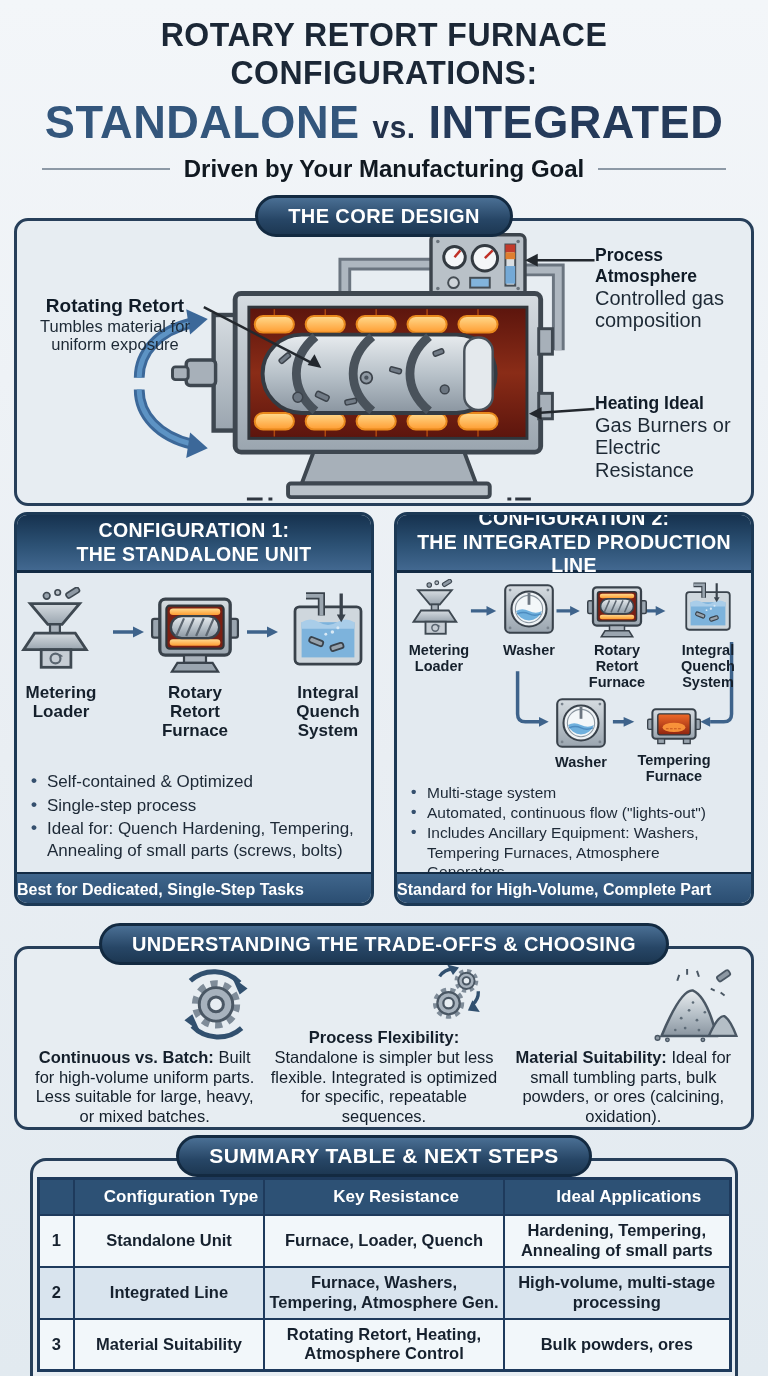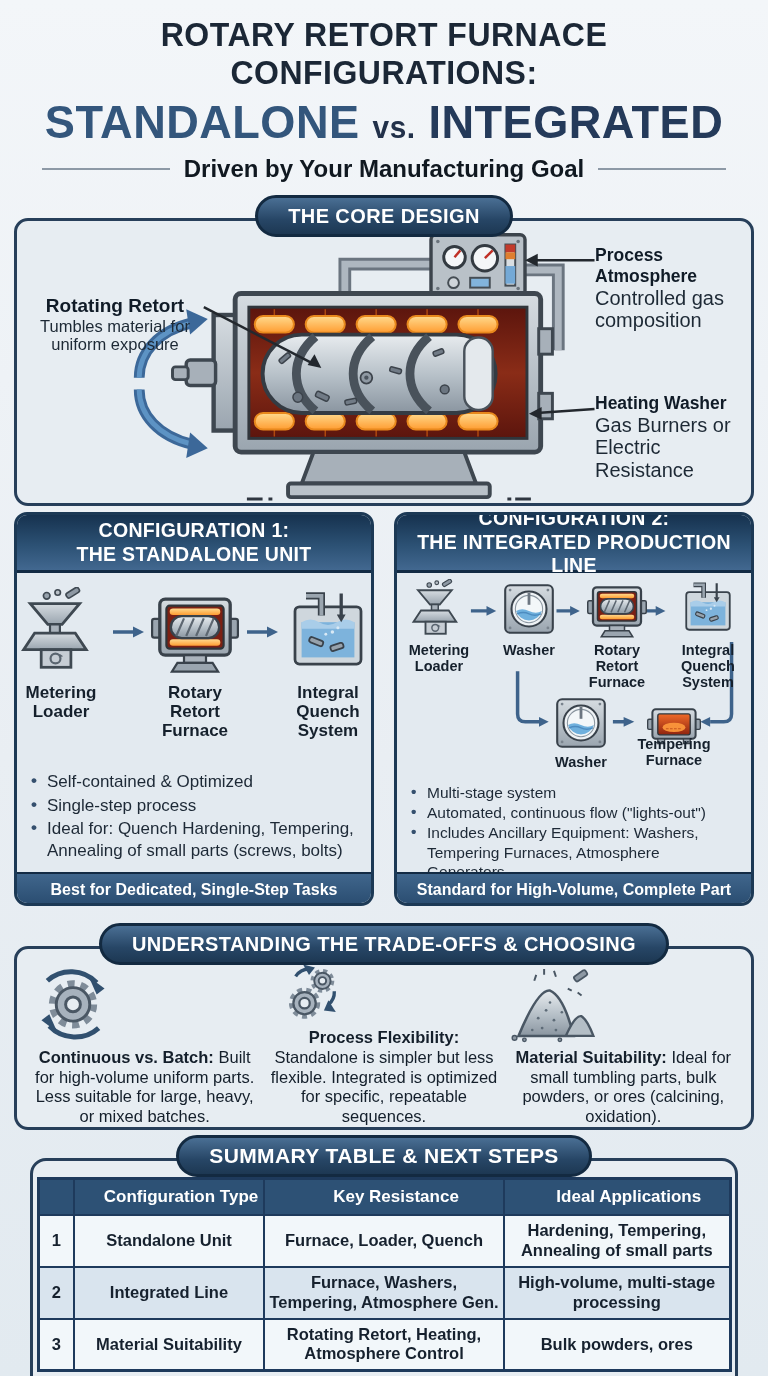--- a/index.html
+++ b/index.html
@@ -40,21 +40,21 @@
   .lab-hs { left:578px; top:172px; width:162px; }
 
   
   .cfg-row { display:flex; gap:20px; margin:6px 14px 0 14px;border-radius:26px; }
   .panel { position:relative; width:370px; height:394px; background:#e3eaf0;
            border:3px solid #1c3click; border:3px solid #1c3955; border-radius:13px; overflow:hidden; }
   .p-head { height:58px; display:flex; flex-direction:column; justify-content:center; text-align:center;
             background:linear-gradient(180deg,#16324f 0%,#2c5174 55%,#426890 100%);
             color:#fff; font-weight:bold; font-size:19.5px; line-height:1.2; letter-spacing:.3px;
             border-bottom:3px solid #132b44; }
-  .p-foot { position:absolute; left:0; right:0; bottom:0; height:31px; line-height:31px; text-align:center;
+  .p-foot { position:absolute; left:0; right:0; bottom:0; height:31px; line-height:31px; 
             background:linear-gradient(180deg,#40668c 0%,#2b4e72 100%); color:#fff; font-weight:bold; font-size:16px;
             border-top:2px solid #132b44; }
 
   
   .flow1 { display:flex; align-items:flex-start; justify-content:center; gap:6px; padding-top:14px; height:196px; }
   .f-item { display:flex; flex-direction:column; align-items:center; }
   .f-item .ic { width:88px; height:88px; }
   .f-lab { margin-top:8px; font-size:17px; font-weight:bold; color:#15202c; text-align:center; line-height:1.12; }
   .f-arrow { margin-top:38px; flex:0 0 auto; }
 
@@ -68,21 +68,21 @@
   .bullets { list-style:none; padding:2px 10px 0 30px; }
   .bullets li { position:relative; color:#1d2936; margin-bottom:2px; }
   .bullets li::before { content:"•"; position:absolute; left:-16px; top:-1px; color:#35506e; font-weight:bold; }
   .bullets .b { font-weight:normal; }
   .p1 .bullets li { font-size:17px; line-height:1.27; }
   .p2 .bullets { padding-top:0; }
   .p2 .bullets li { font-size:15.5px; line-height:1.24; margin-bottom:1px; }
 
   
   .trade-box { height:184px; display:flex; padding:14px 8px 0 8px; }
-  .t-col { flex:1; display:flex; flex-direction:column; align-items:flex-start; }
+  .t-col { flex:1; display:flex; flex-direction:column; align-items:flex-end; }
   .t-ic { width:96px; height:82px; }
   .t-txt { margin-top:4px; font-size:16.5px; line-height:1.2; color:#141f2b; text-align:center; padding:0 6px; }
   .t-txt .b { font-weight:bold; }
 
   
   .sum-box { margin:0 30px; height:258px; background:#e7edf2; border:3px solid #273f5a; border-radius:16px; }
   table.sum { border-collapse:collapse; table-layout:fixed; width:692px; margin:16px auto 0 auto;
               border:3px solid #1e3a5c; background:#f2f7fa; }
   table.sum th, table.sum td { border:2px solid #1e3a5c; text-align:center; vertical-align:middle;
               font-weight:bold; padding:3px 4px; }
@@ -307,21 +307,21 @@
       </svg>
       <div class="core-label lab-rot">
         <div class="cl-title">Rotating Retort</div>
         <div class="cl-desc">Tumbles material for uniform exposure</div>
       </div>
       <div class="core-label lab-pa">
         <div class="cl-title">Process Atmosphere</div>
         <div class="cl-desc">Controlled gas composition</div>
       </div>
       <div class="core-label lab-hs">
-        <div class="cl-title">Heating Washer</div>
+        <div class="cl-title">Heating Ideal</div>
         <div class="cl-desc">Gas Burners or Electric Resistance</div>
       </div>
     </div>
   </div>
 
   <div class="cfg-row">
 
     <div class="panel p1">
       <div class="p-head">
         <div>CONFIGURATION 1:</div>
@@ -397,21 +397,21 @@
         <div class="c2-lab" style="left:98px;top:70px;width:68px">Washer</div>
         <div class="c2-lab" style="left:174px;top:70px;width:92px">Rotary Retort Furnace</div>
         <div class="c2-lab" style="left:278px;top:70px;width:66px">Integral Quench System</div>
         <svg class="c2-ic" style="left:156px;top:122px;width:56px;height:56px">
             <use href="#i-washer"></use>
           </svg>
         <svg class="c2-ic" style="left:248px;top:124px;width:58px;height:54px">
             <use href="#i-temper"></use>
           </svg>
         <div class="c2-lab" style="left:150px;top:182px;width:68px">Washer</div>
-        <div class="c2-lab" style="left:234px;top:164px;width:86px">Tempering Furnace</div>
+        <div class="c2-lab" style="left:234px;top:180px;width:86px">Tempering Furnace</div>
       </div>
       <ul class="bullets">
         <li><span class="b"></span><span>Multi-stage system</span></li>
         <li><span class="b"></span><span>Automated, continuous flow ("lights-out")</span></li>
         <li><span class="b">Includes Ancillary Equipment:</span><span> Washers, Tempering Furnaces, Atmosphere Generators</span></li>
         <li><span class="b">Ideal for:</span><span> High-volume, multi-stage processing (fasteners, small components)</span></li>
       </ul>
       <div class="p-foot">Standard for High-Volume, Complete Part Processing</div>
     </div>
   </div>

